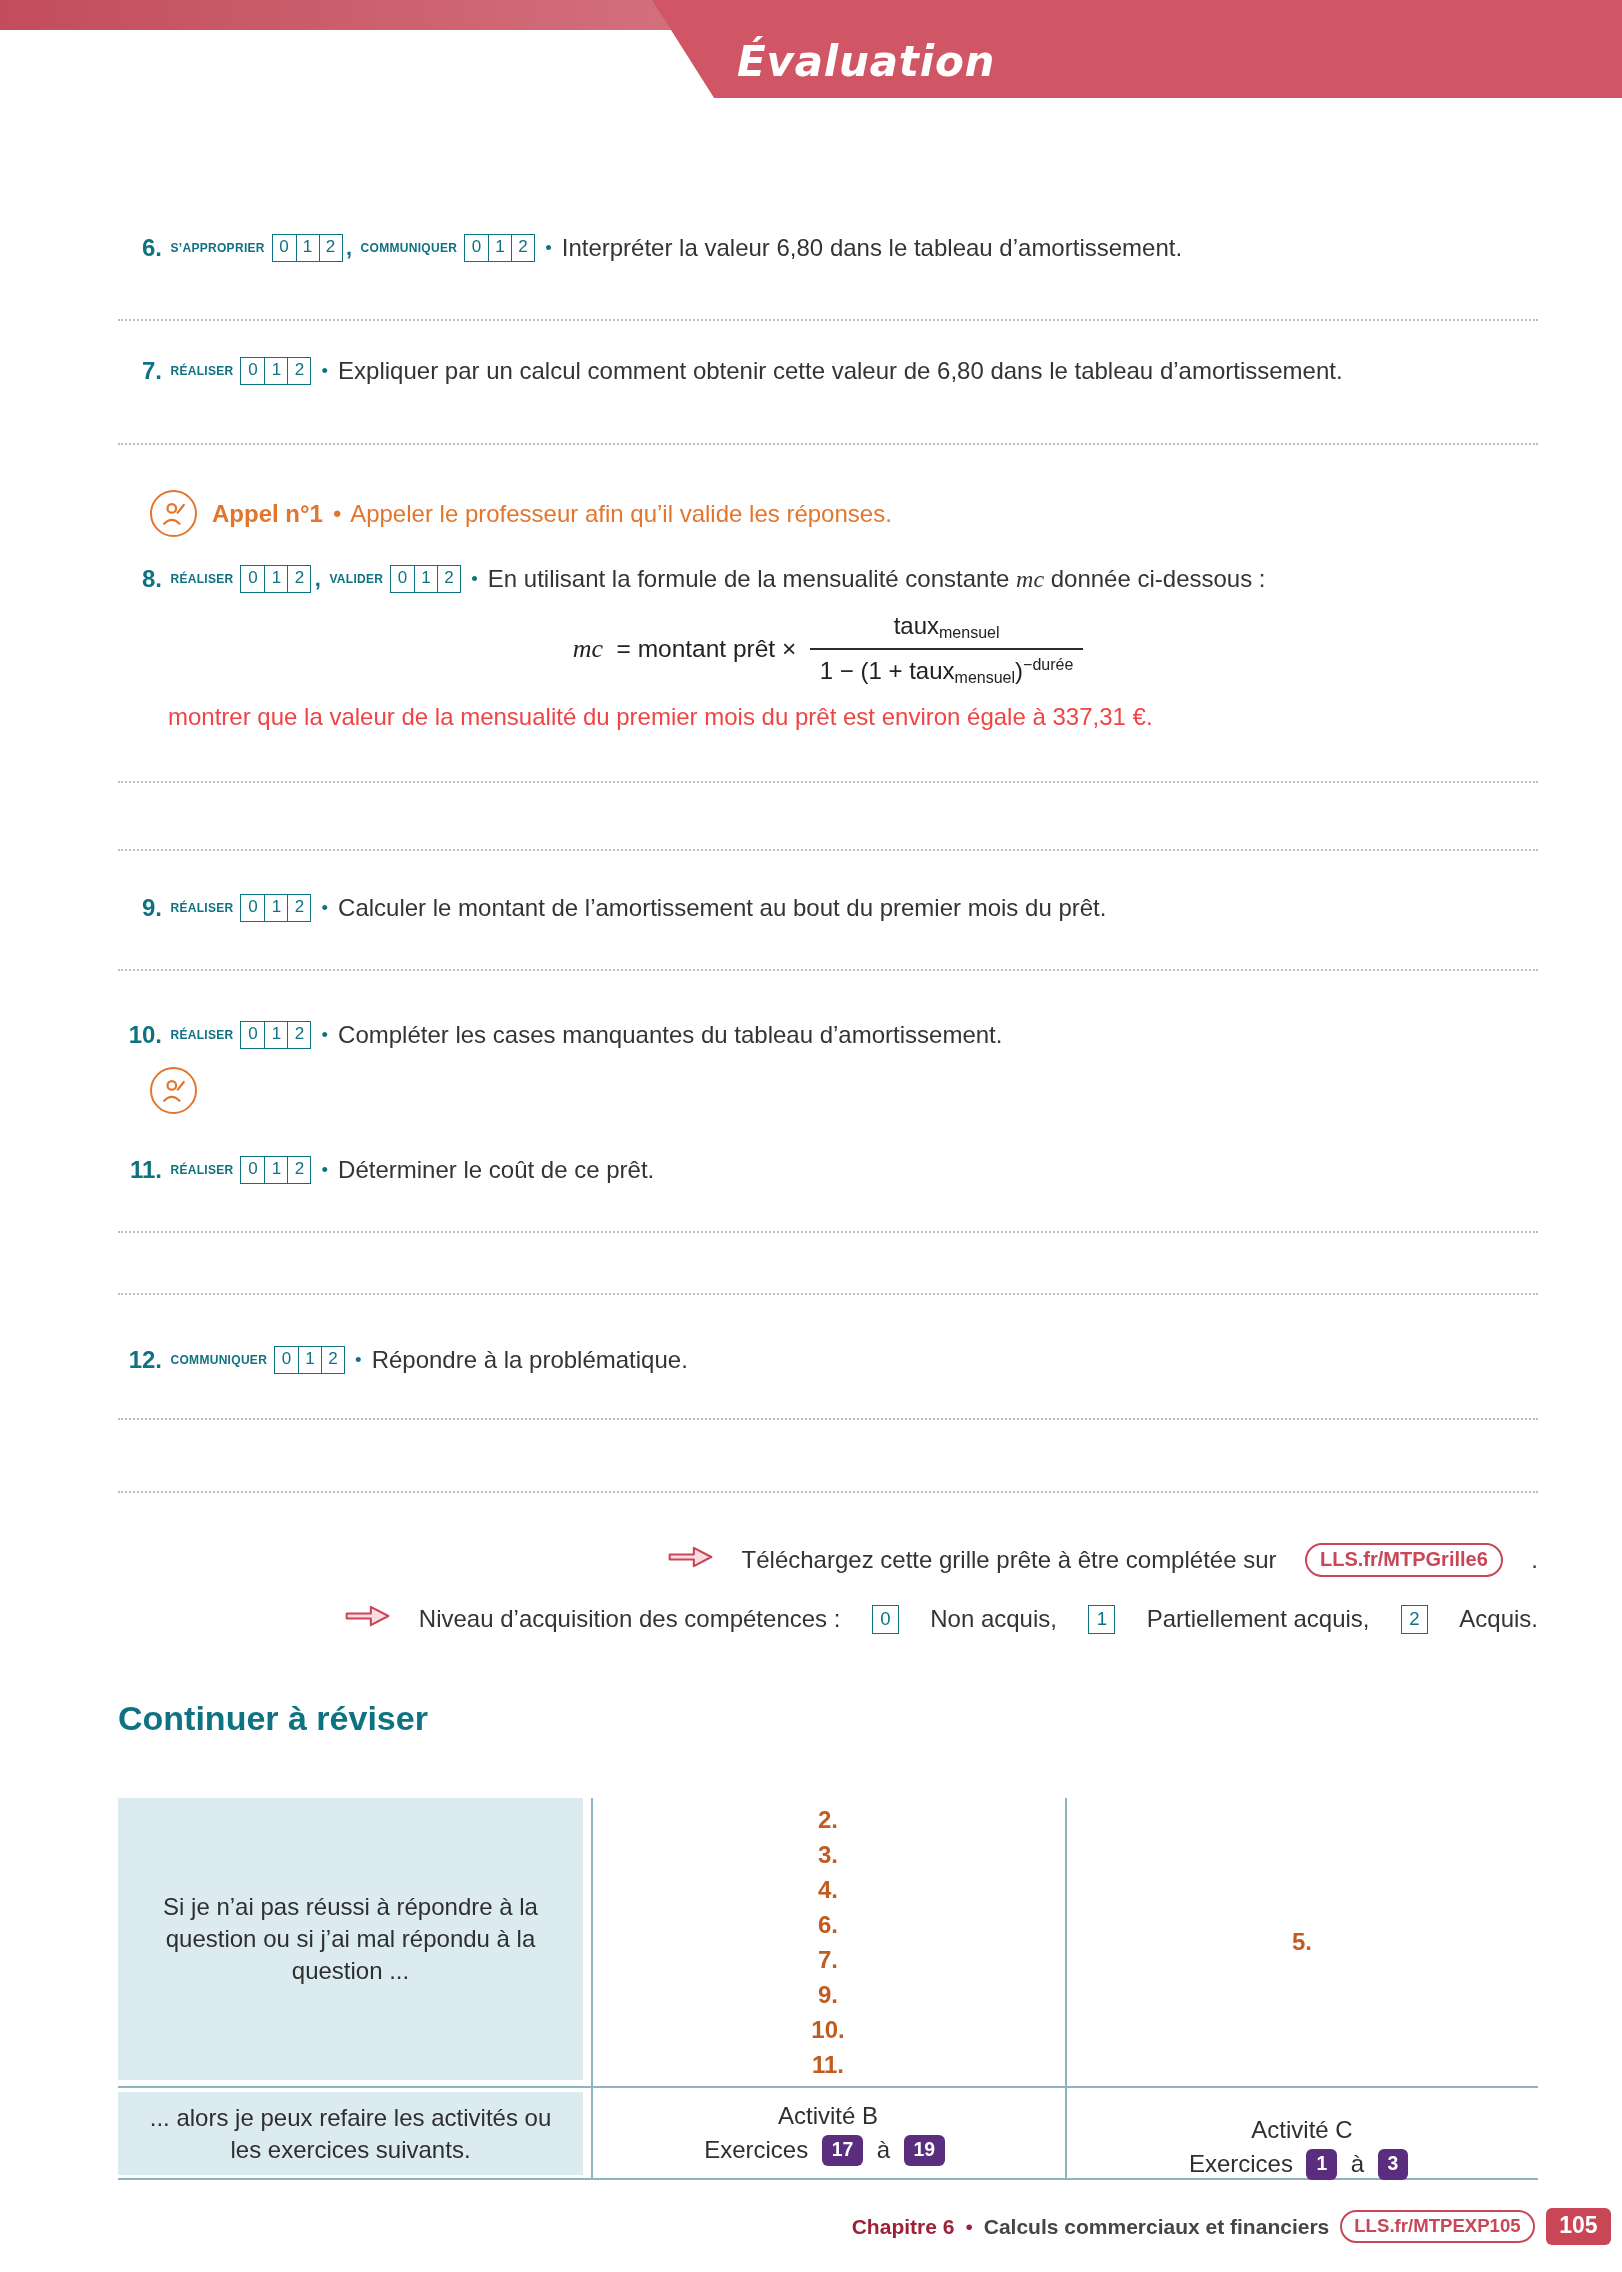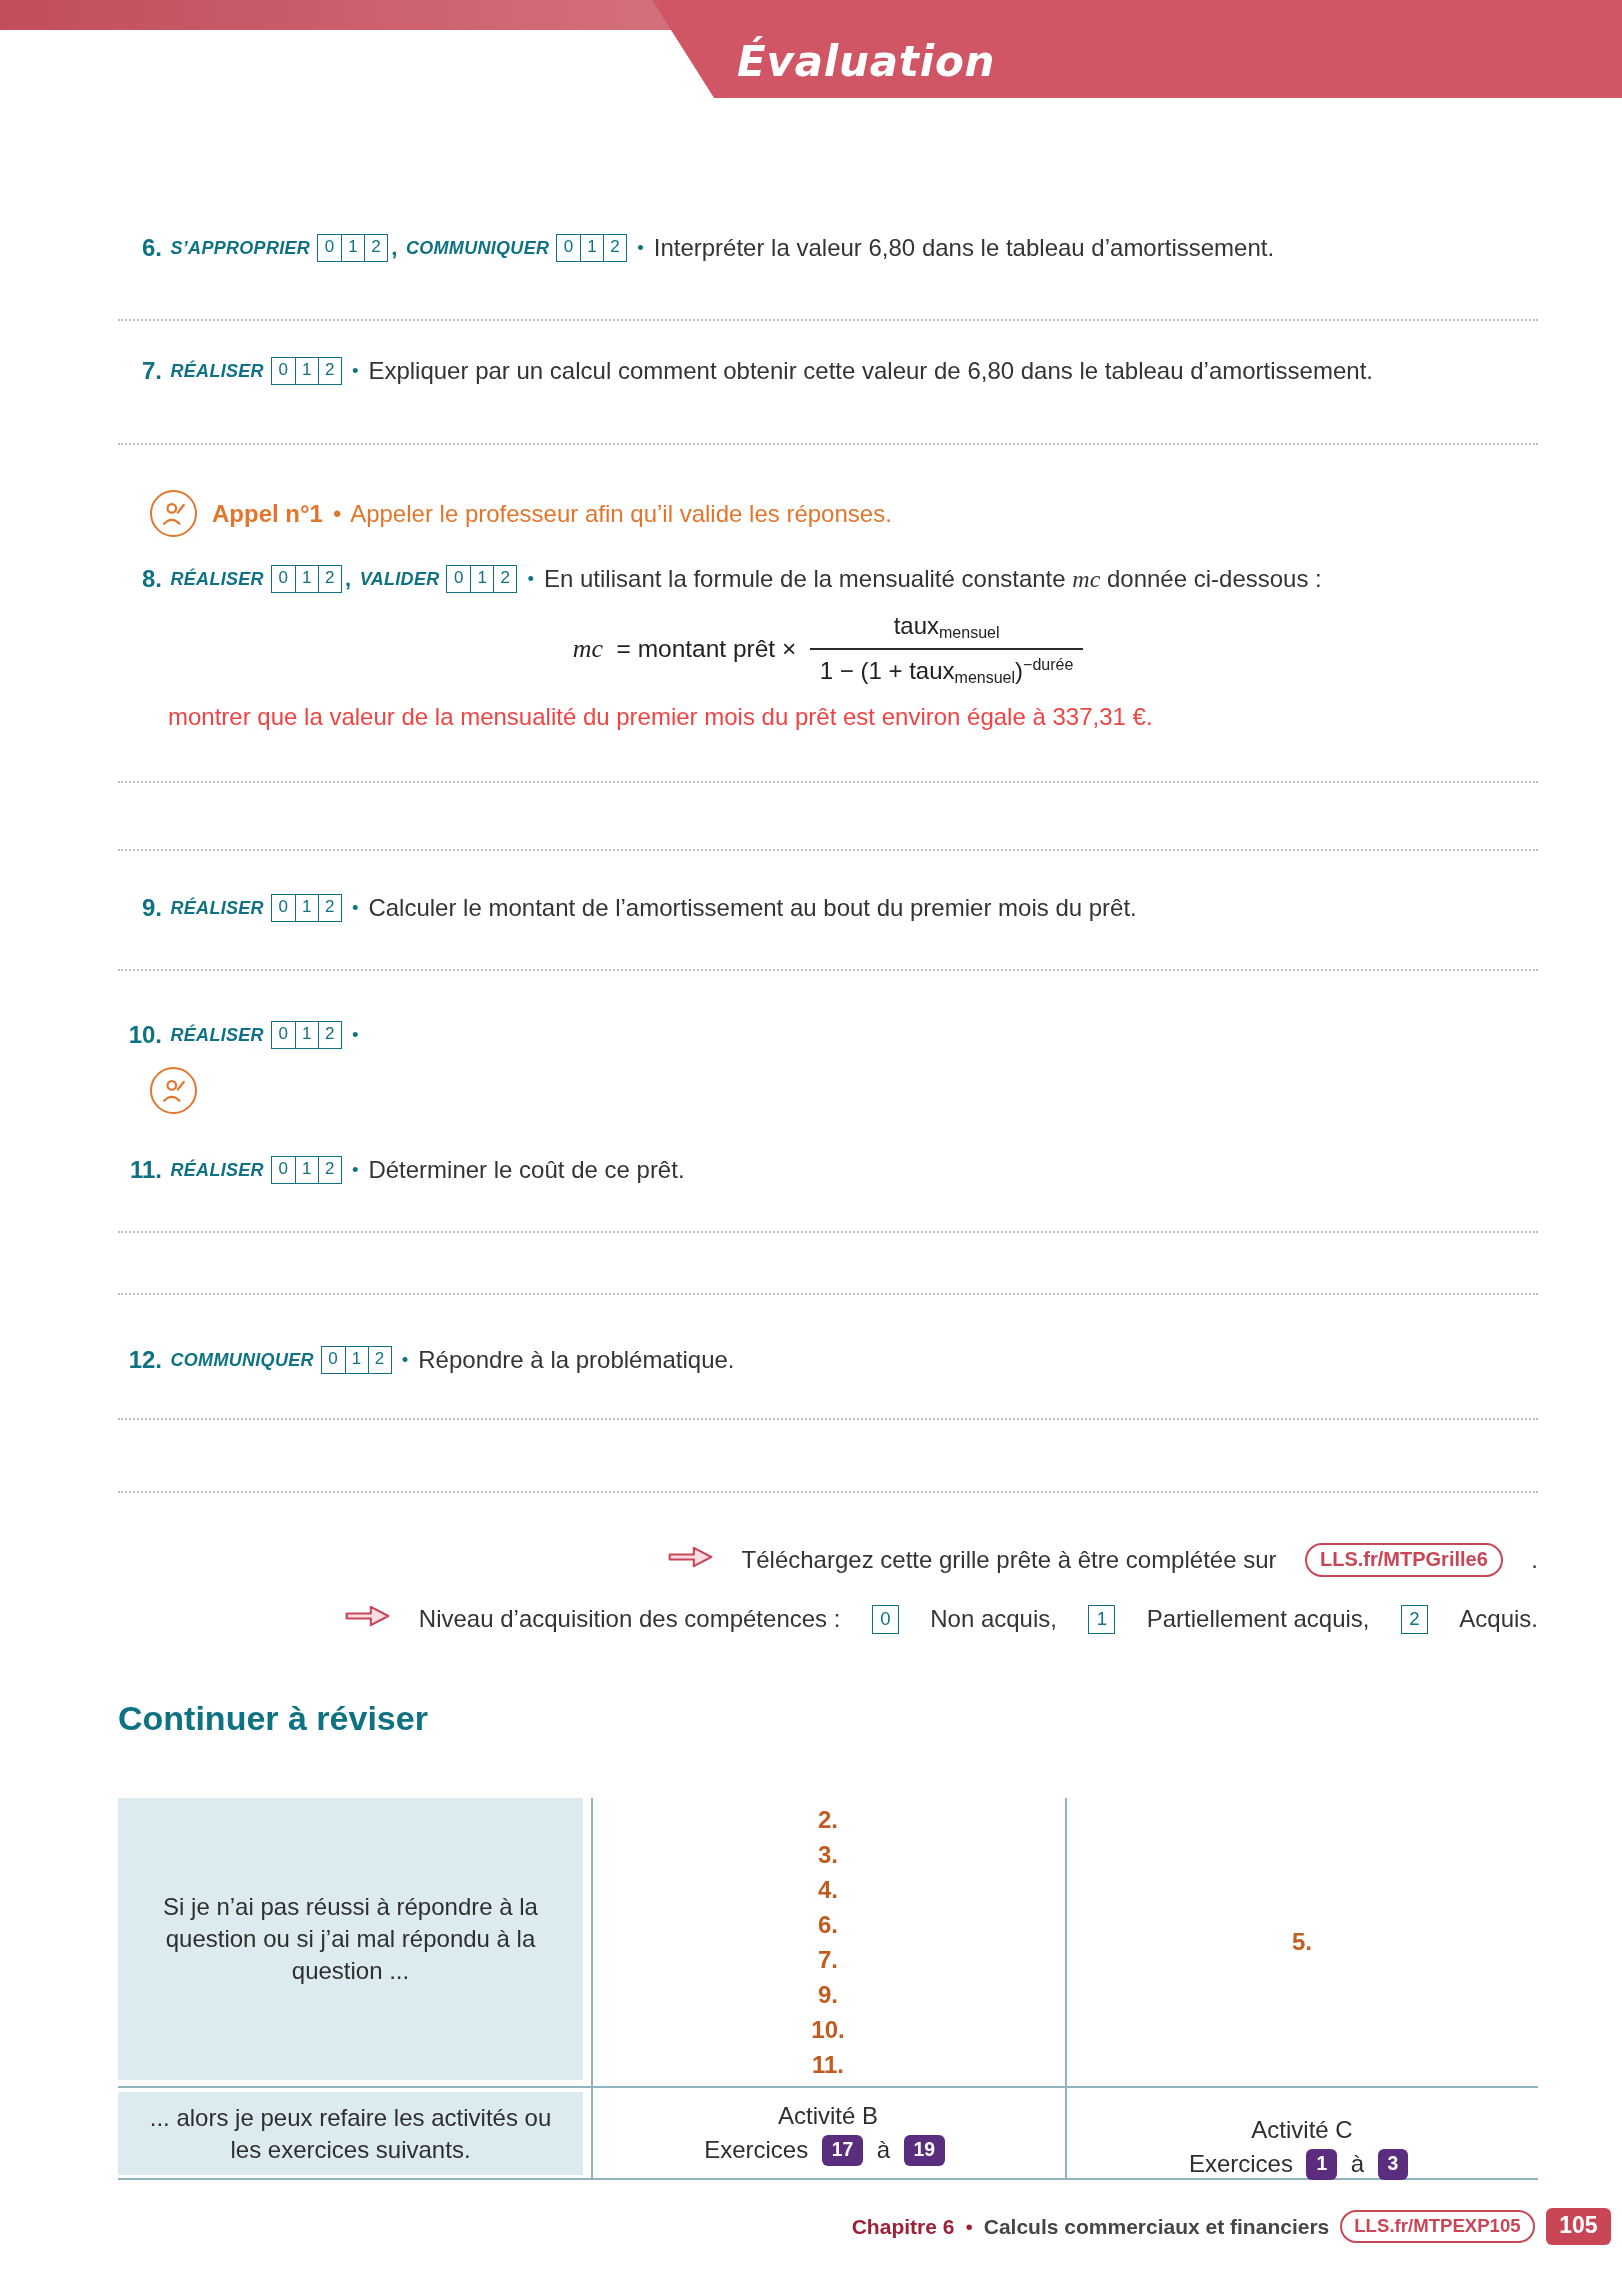--- a/index.html
+++ b/index.html
@@ -39,25 +39,24 @@
     white-space: nowrap;
     min-height: 32px;
   }
   .qnum {
     width: 44px; flex: none;
     text-align: right; margin-right: 8.5px;
     font-weight: 700; font-size: 24px;
     color: var(--teal,#0e7282);
   }
   .clabel {
-    font-weight: 700; font-size: 18px;
+    font-weight: 700; font-size: 12px;
     color: var(--teal,#0e7282);
     letter-spacing: 0.3px;
     margin-right: 3.4px;
-    font-style: italic;
   }
   .sbox {
     display: inline-flex; flex: none;
     border: 1.7px solid var(--teal,#0e7282);
     background: #fff;
     margin: 0 6.8px 0 3.4px;
   }
   .scell {
     width: 23px; height: 26px; line-height: 24.5px;
     text-align: center;
@@ -282,20 +281,21 @@
 
 <div class="abs qrow" style="top:1019px">
   <span class="qnum">10.</span>
   <span class="clabel">RÉALISER</span>
   <span class="sbox">
     <span class="scell">0</span>
     <span class="scell">1</span>
     <span class="scell">2</span>
   </span>
   <span class="qbullet">•</span>
+  <span class="qtext">Compléter les cases manquantes du tableau d’amortissement.</span>
 </div>
 
 <div class="abs appel" style="top:1067px">
   <span class="appel-icon">
     <svg width="29" height="29" viewBox="0 0 34 34">
       <circle cx="15" cy="11" r="5" fill="none" stroke="#e2762d" stroke-width="2.6"></circle>
       <path d="M6 29 q9 -9 18 0" fill="none" stroke="#e2762d" stroke-width="2.6" stroke-linecap="round"></path>
       <path d="M22 16 L29 7" stroke="#e2762d" stroke-width="2.6" stroke-linecap="round"></path>
     </svg>
   </span>

